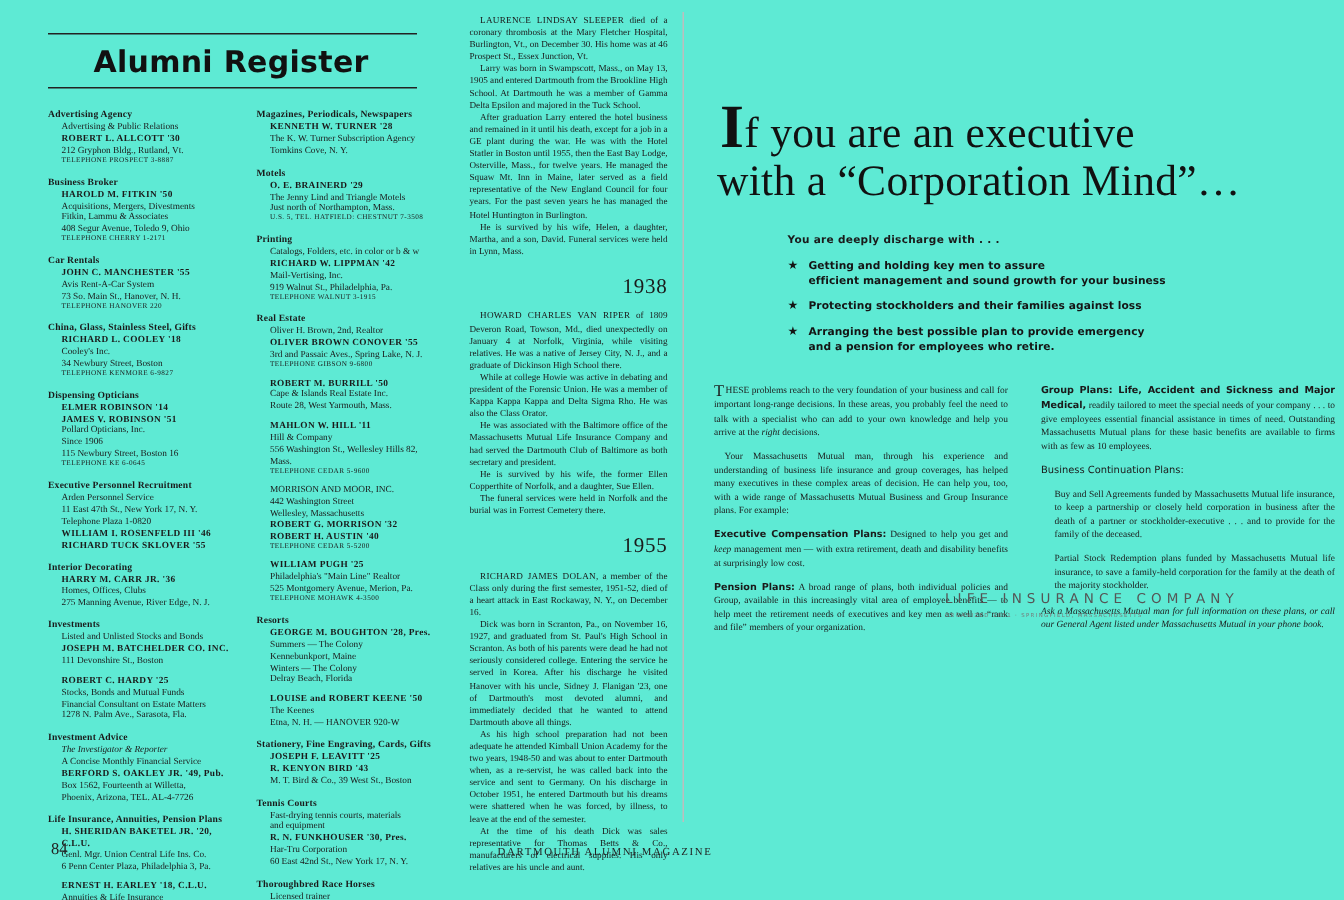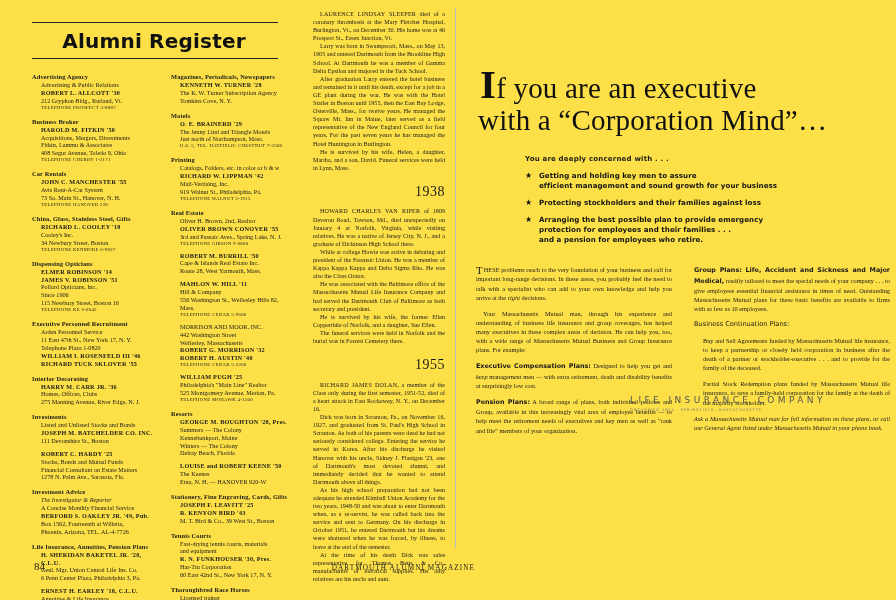--- a/index.html
+++ b/index.html
@@ -3,21 +3,21 @@
 <meta charset="utf-8">
 <style>
   html,body{margin:0;padding:0;}
   body{
     width:896px;height:600px;
     background:#ffffff;
     font-family:"Liberation Serif", serif;
     color:#1a1a1a;
     overflow:hidden;
   }
-  .page{position:relative;width:896px;height:600px;background:#fde047;}
+  .page{position:relative;width:896px;height:600px;background:#5eead4;}
 
   
   .left-page{position:absolute;left:0;top:0;width:308px;height:600px;padding:0;}
   .reg-title{
     text-align:center;
     font-family:"DejaVu Sans", sans-serif;
     font-weight:bold;
     font-size:20px;
     letter-spacing:.2px;
     margin:0;
@@ -323,36 +323,35 @@
   <div class="gutter"></div>
   <div class="mag-footer">DARTMOUTH ALUMNI MAGAZINE</div>
 
   <div class="right-page">
 
     <div class="ad-head">
       <span class="dropcap">I</span><span>f you are an executive</span>
       <span class="l2">with a “Corporation Mind”…</span>
     </div>
 
-    <div class="concern">You are deeply concerned with . . .</div>
+    <div class="concern">You are deeply discharge with . . .</div>
 
     <ul class="bullets" id="ad-bullets">
         <li>
           <span class="star">★</span>
           <span class="sub">Getting and holding key men to assure</span>
           <span class="sub">efficient management and sound growth for your business</span>
         </li>
         <li>
           <span class="star">★</span>
           <span class="sub">Protecting stockholders and their families against loss</span>
         </li>
         <li>
           <span class="star">★</span>
           <span class="sub">Arranging the best possible plan to provide emergency</span>
-          <span class="sub">protection for employees and their families . . .</span>
           <span class="sub">and a pension for employees who retire.</span>
         </li>
       </ul>
 
     <div class="ad-cols">
 
       <div class="ad-col">
         <p>
           <span class="lead">T</span><span>HESE problems reach to the very foundation of your business and call for important long-range decisions. In these areas, you probably feel the need to talk with a specialist who can add to your own knowledge and help you arrive at the </span><span class="ital">right</span><span> decisions.</span>
         </p>

